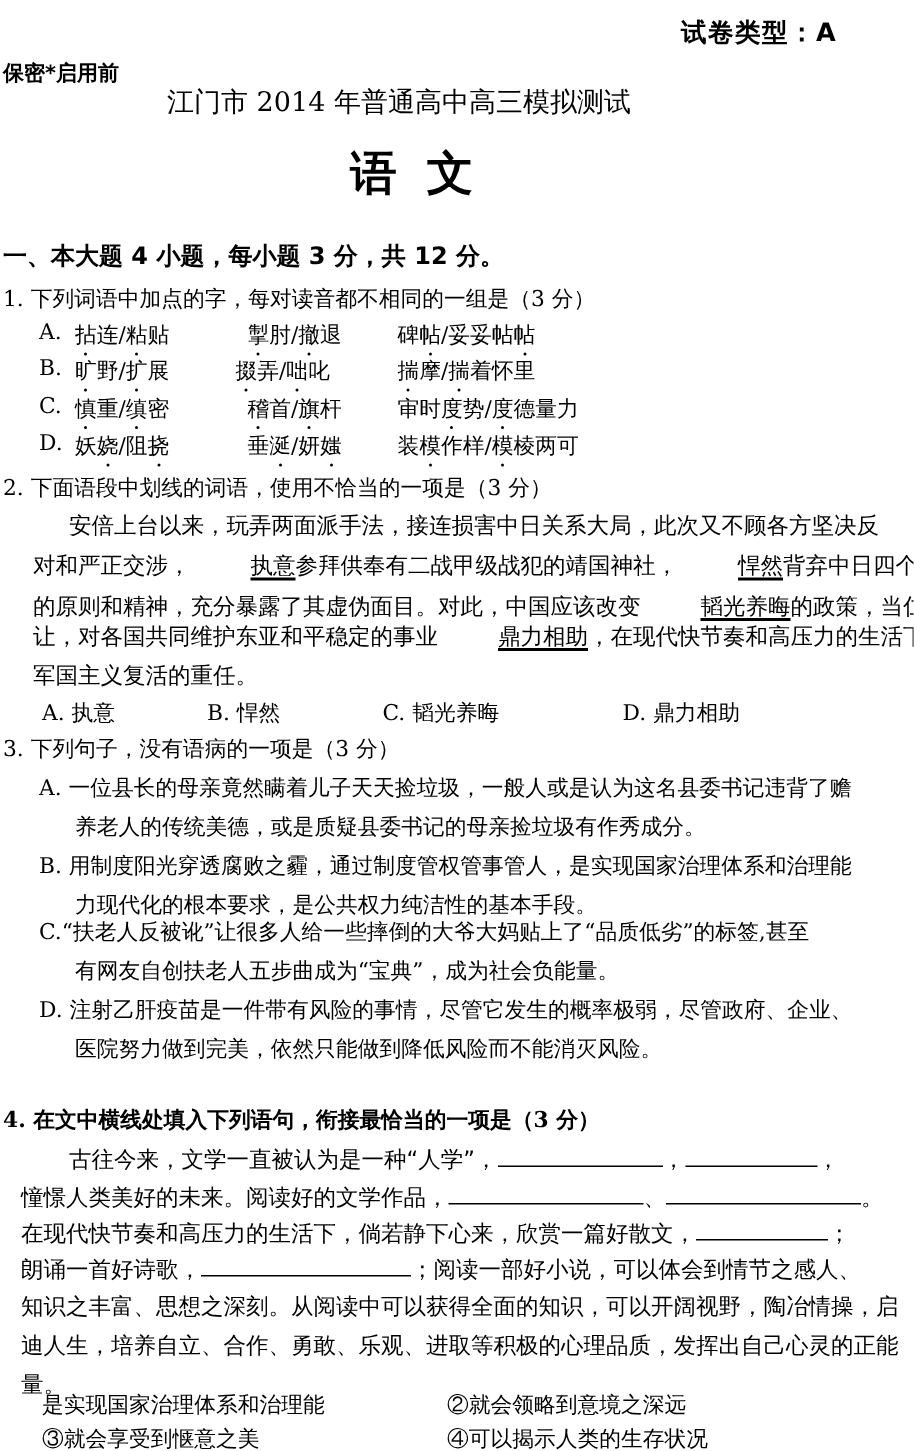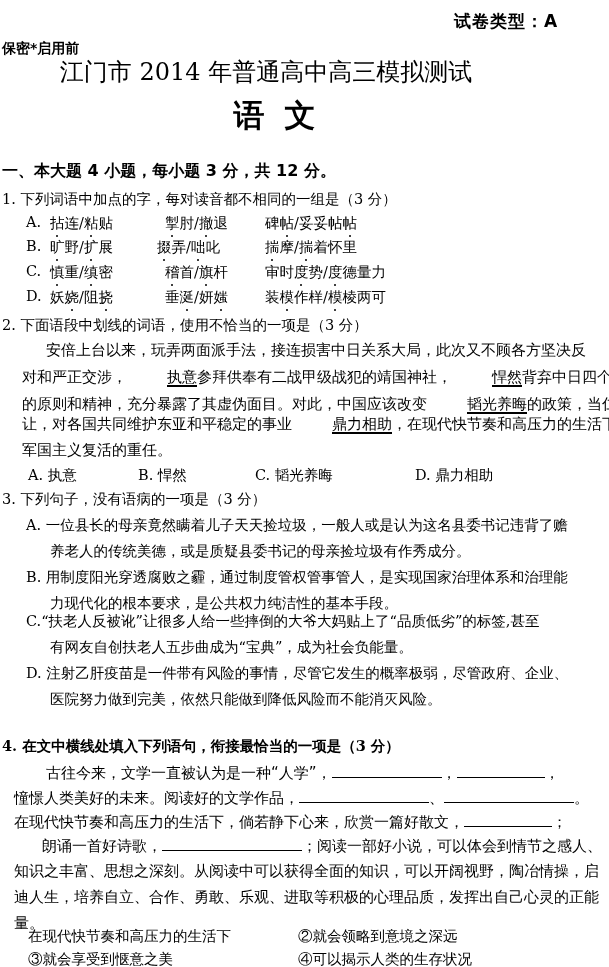--- a/index.html
+++ b/index.html
@@ -2,21 +2,21 @@
 <html><head>
 <meta charset="utf-8">
 <style>
   html, body { margin: 0; padding: 0; background: #ffffff; }
   body { width: 609px; height: 967px; overflow: hidden; position: relative; color: #000; }
   .serif { font-family: "DejaVu Serif", "Liberation Serif", serif; }
   .sans { font-family: "DejaVu Sans", "Liberation Sans", sans-serif; }
   .abs { position: absolute; white-space: nowrap; }
   .hdr-left { left: 2px; top: 12px; font-size: 14px; font-weight: bold; margin-top: 28px; }
   .hdr-right { left: 454px; top: 10px; font-size: 17px; font-weight: bold; letter-spacing: 1px; }
-  .title { left: 0; width: 532px; text-align: center; top: 56px; font-size: 24px; }
+  .title { left: 0; width: 532px; text-align: center; top: 56px; font-size: 18px; }
   .subject { left: 0; width: 549px; text-align: center; top: 95px; font-size: 31px; font-weight: bold; letter-spacing: 20px; padding-left: 20px; box-sizing: border-box; }
   .section { left: 2px; top: 161px; font-size: 16px; font-weight: bold; }
   .q { font-size: 14.5px; }
   .opt { font-size: 14.5px; }
   .dot { position: relative; display: inline-block; }
   .dot::after { content: ""; position: absolute; left: 50%; bottom: -4px; width: 2px; height: 2px; margin-left: -1px; background: #000; border-radius: 1px; }
   .para { font-size: 15px; }
   .ul { text-decoration: underline; text-decoration-thickness: 1.5px; text-underline-offset: 3px; margin-left: 40px; }
   .blank { display: inline-block; border-bottom: 1px solid #000; height: 14px; vertical-align: baseline; }
 </style>
@@ -85,26 +85,26 @@
     <div class="abs serif opt" style="left:26px; top:664px;">D. 注射乙肝疫苗是一件带有风险的事情，尽管它发生的概率极弱，尽管政府、企业、</div>
     <div class="abs serif opt" style="left:50px; top:690px;">医院努力做到完美，依然只能做到降低风险而不能消灭风险。</div>
   </div>
 
   <div class="abs serif q" style="left:2px; top:737px;font-weight:bold;">4. 在文中横线处填入下列语句，衔接最恰当的一项是（3 分）</div>
 
   <div>
     <div class="abs sans para" style="left:46px; top:763px;"><span>古往今来，文学一直被认为是一种“人学”，</span><span class="blank" style="width:110px;"></span><span>，</span><span class="blank" style="width:88px;"></span><span>，</span></div>
     <div class="abs sans para" style="left:14px; top:788px;"><span>憧憬人类美好的未来。阅读好的文学作品，</span><span class="blank" style="width:130px;"></span><span>、</span><span class="blank" style="width:130px;"></span><span>。</span></div>
     <div class="abs sans para" style="left:14px; top:812px;"><span>在现代快节奏和高压力的生活下，倘若静下心来，欣赏一篇好散文，</span><span class="blank" style="width:88px;"></span><span>；</span></div>
-    <div class="abs sans para" style="left:14px; top:836px;margin-left:28px;"><span>朗诵一首好诗歌，</span><span class="blank" style="width:140px;"></span><span>；阅读一部好小说，可以体会到情节之感人、</span></div>
+    <div class="abs sans para" style="left:14px; top:836px;"><span>朗诵一首好诗歌，</span><span class="blank" style="width:140px;"></span><span>；阅读一部好小说，可以体会到情节之感人、</span></div>
     <div class="abs sans para" style="left:14px; top:862px;text-align:center;">知识之丰富、思想之深刻。从阅读中可以获得全面的知识，可以开阔视野，陶冶情操，启</div>
     <div class="abs sans para" style="left:14px; top:888px;">迪人生，培养自立、合作、勇敢、乐观、进取等积极的心理品质，发挥出自己心灵的正能</div>
     <div class="abs sans para" style="left:14px; top:914px;">量。</div>
   </div>
 
   <div>
-    <div class="abs serif opt" style="left:28px; top:927px;">在现代快节奏和高压力的生活下</div>
+    <div class="abs serif opt" style="left:28px; top:927px;">是实现国家治理体系和治理能</div>
     <div class="abs serif opt" style="left:298px; top:927px;">②就会领略到意境之深远</div>
     <div class="abs serif opt" style="left:28px; top:950px;">③就会享受到惬意之美</div>
     <div class="abs serif opt" style="left:298px; top:950px;">④可以揭示人类的生存状况</div>
   </div>
 
 </div>
 
 </body></html>

